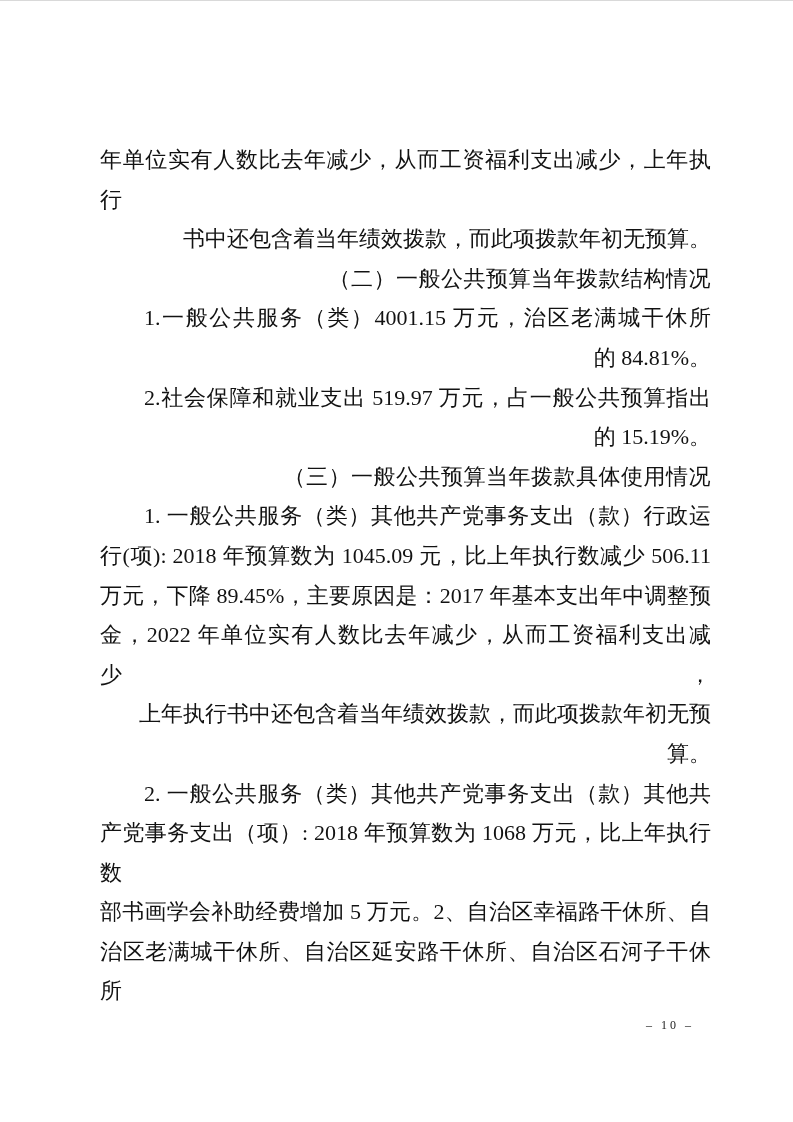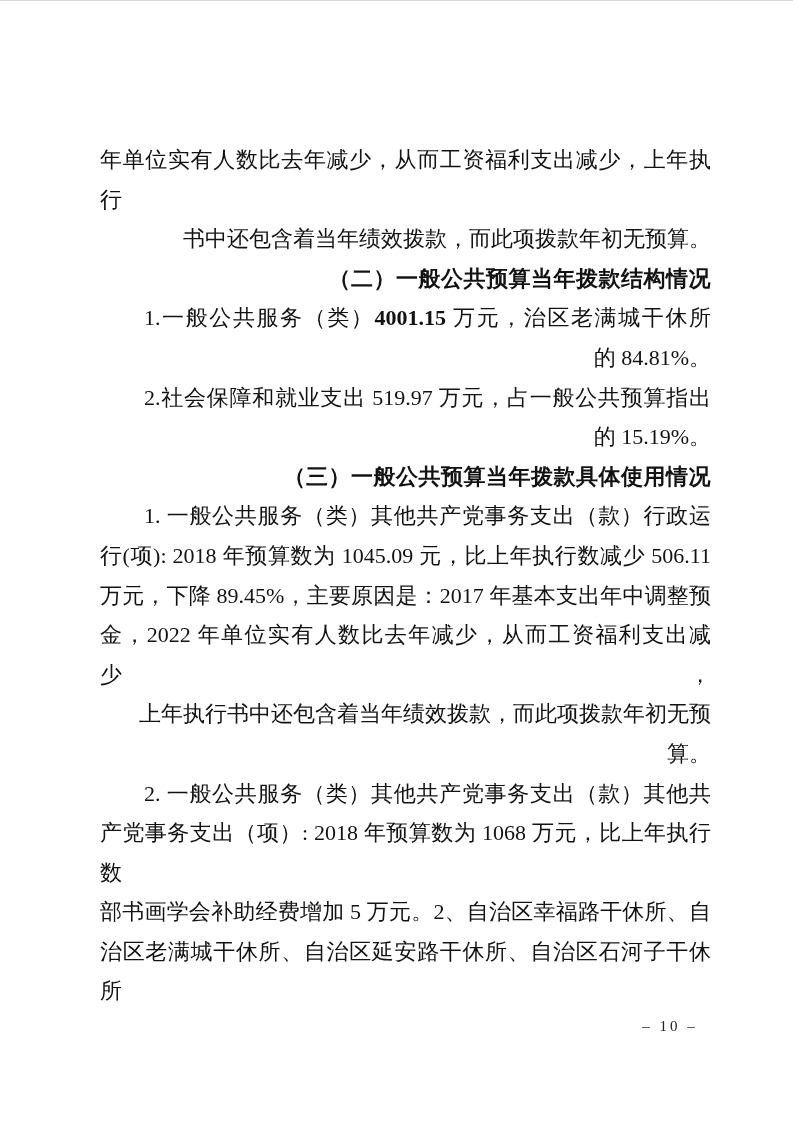--- a/index.html
+++ b/index.html
@@ -40,29 +40,29 @@
     text-align-last: justify;
   }
   .doc-line.indent {
     text-indent: 2em;
   }
   .doc-line.heading {
     font-weight: bold;
     letter-spacing: 0.5px;
   }
   .seg-bold {
-    font-weight: bold;
+    font-weight: normal;
   }
   .page-number {
     position: absolute;
     top: 1018px;
     left: 628px;
     width: 84px;
     text-align: center;
-    font-size: 15px;
+    font-size: 12px;
     letter-spacing: 3px;
     color: #222222;
   }
 </style>
 </head>
 <body>
 
 <div class="page-top-edge"></div>
 
 <div class="doc-text" id="doc-lines">

